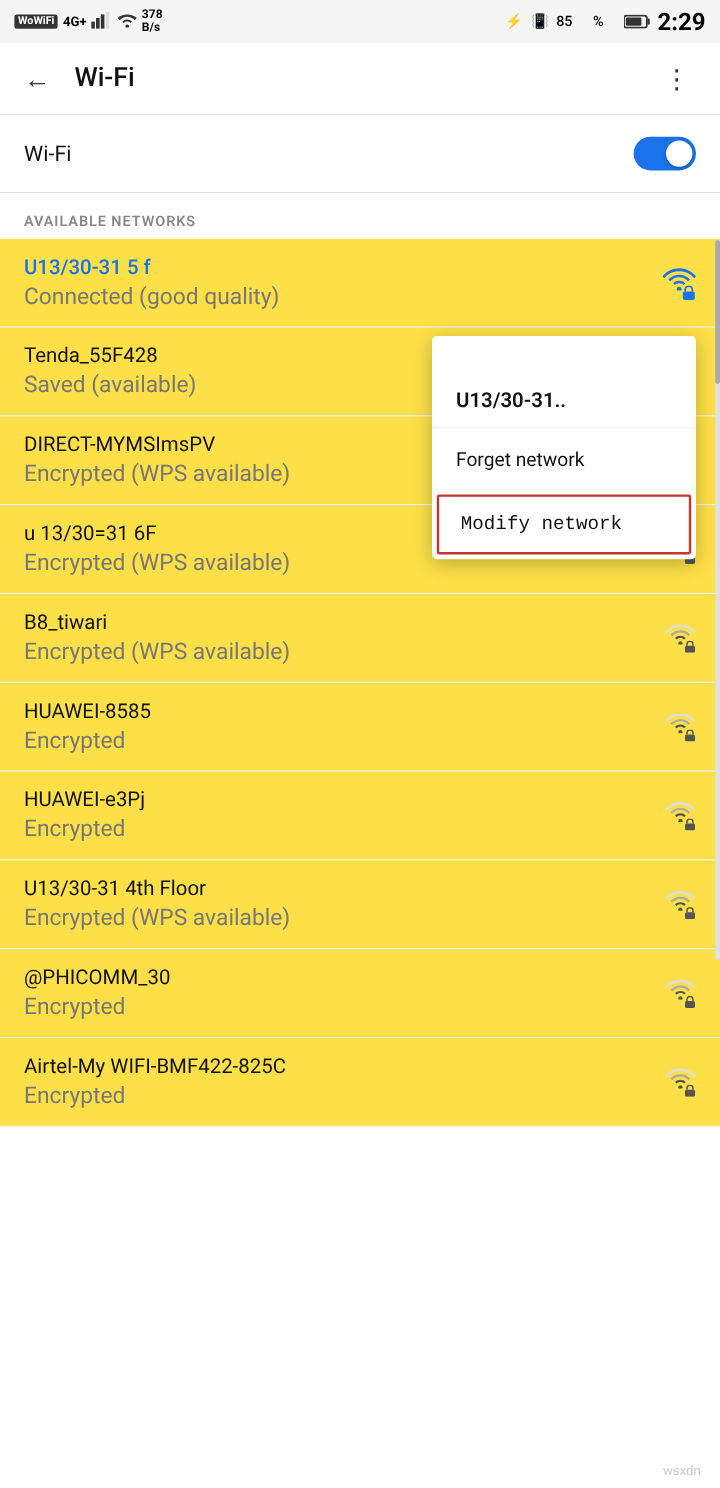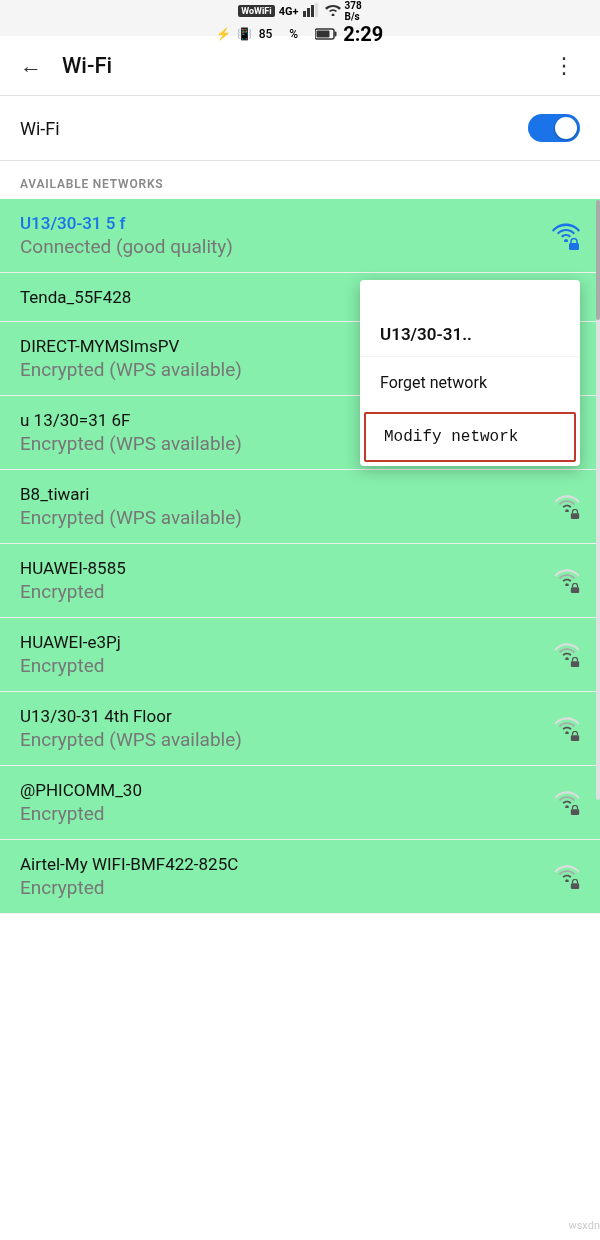--- a/index.html
+++ b/index.html
@@ -17,21 +17,20 @@
     
     .status-bar {
       background: #f5f5f5;
       height: 36px;
       display: flex;
       align-items: center;
       justify-content: space-between;
       padding: 0 12px;
       font-size: 12px;
       font-weight: 500;
-      flex-direction: column;
     }
     .status-left {
       display: flex;
       align-items: center;
       gap: 4px;
       font-size: 11px;
       font-weight: bold;
     }
     .status-right {
       display: flex;
@@ -117,21 +116,21 @@
       padding: 16px 20px 8px;
       font-size: 12px;
       font-weight: 600;
       color: #888;
       letter-spacing: 0.8px;
       background: #fff;
     }
 
     
     .network-list {
-      background: #86efac;
+      background: #fde047;
     }
     .network-item {
       display: flex;
       align-items: center;
       justify-content: space-between;
       padding: 14px 20px;
       border-bottom: 1px solid #f0f0f0;
       cursor: pointer;
     }
     .network-info {
@@ -282,20 +281,21 @@
       <svg width="12" height="12" viewBox="0 0 12 12" style="position:relative;margin-top:-4px;margin-left:14px;">
         <rect x="1" y="5" width="10" height="7" rx="1.5" fill="#1a73e8"></rect>
         <path d="M3 5V3.5a3 3 0 0 1 6 0V5" fill="none" stroke="#1a73e8" stroke-width="1.5"></path>
       </svg>
     </div>
   </div>
 
   <div class="network-item">
     <div class="network-info">
       <div class="network-name">Tenda_55F428</div>
+      <div class="network-status">Saved (available)</div>
     </div>
   </div>
 
   <div class="network-item">
     <div class="network-info">
       <div class="network-name">DIRECT-MYMSImsPV</div>
       <div class="network-status">Encrypted (WPS available)</div>
     </div>
   </div>
 
@@ -437,13 +437,13 @@
 <div class="scroll-track">
   <div class="scroll-thumb"></div>
 </div>
 
 <div class="context-menu">
   <div class="context-menu-title">U13/30-31..</div>
   <div class="context-menu-item">Forget network</div>
   <div class="context-menu-item highlighted">Modify network</div>
 </div>
 
-<div style="position:fixed;bottom:8px;right:0;font-size:11px;color:#ccc;">wsxdn</div>
+<div style="position:fixed;bottom:8px;right:16px;font-size:11px;color:#ccc;">wsxdn</div>
 
 </body></html>

